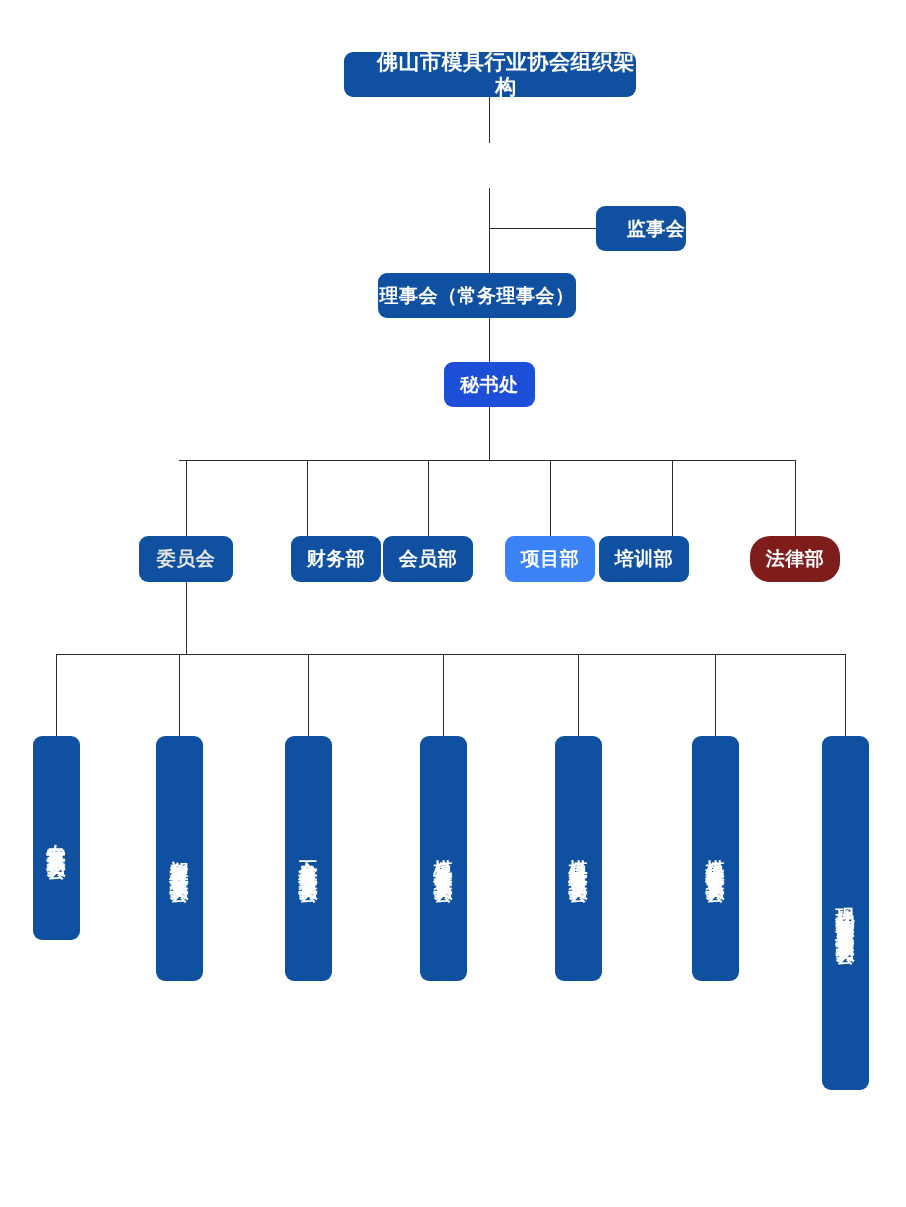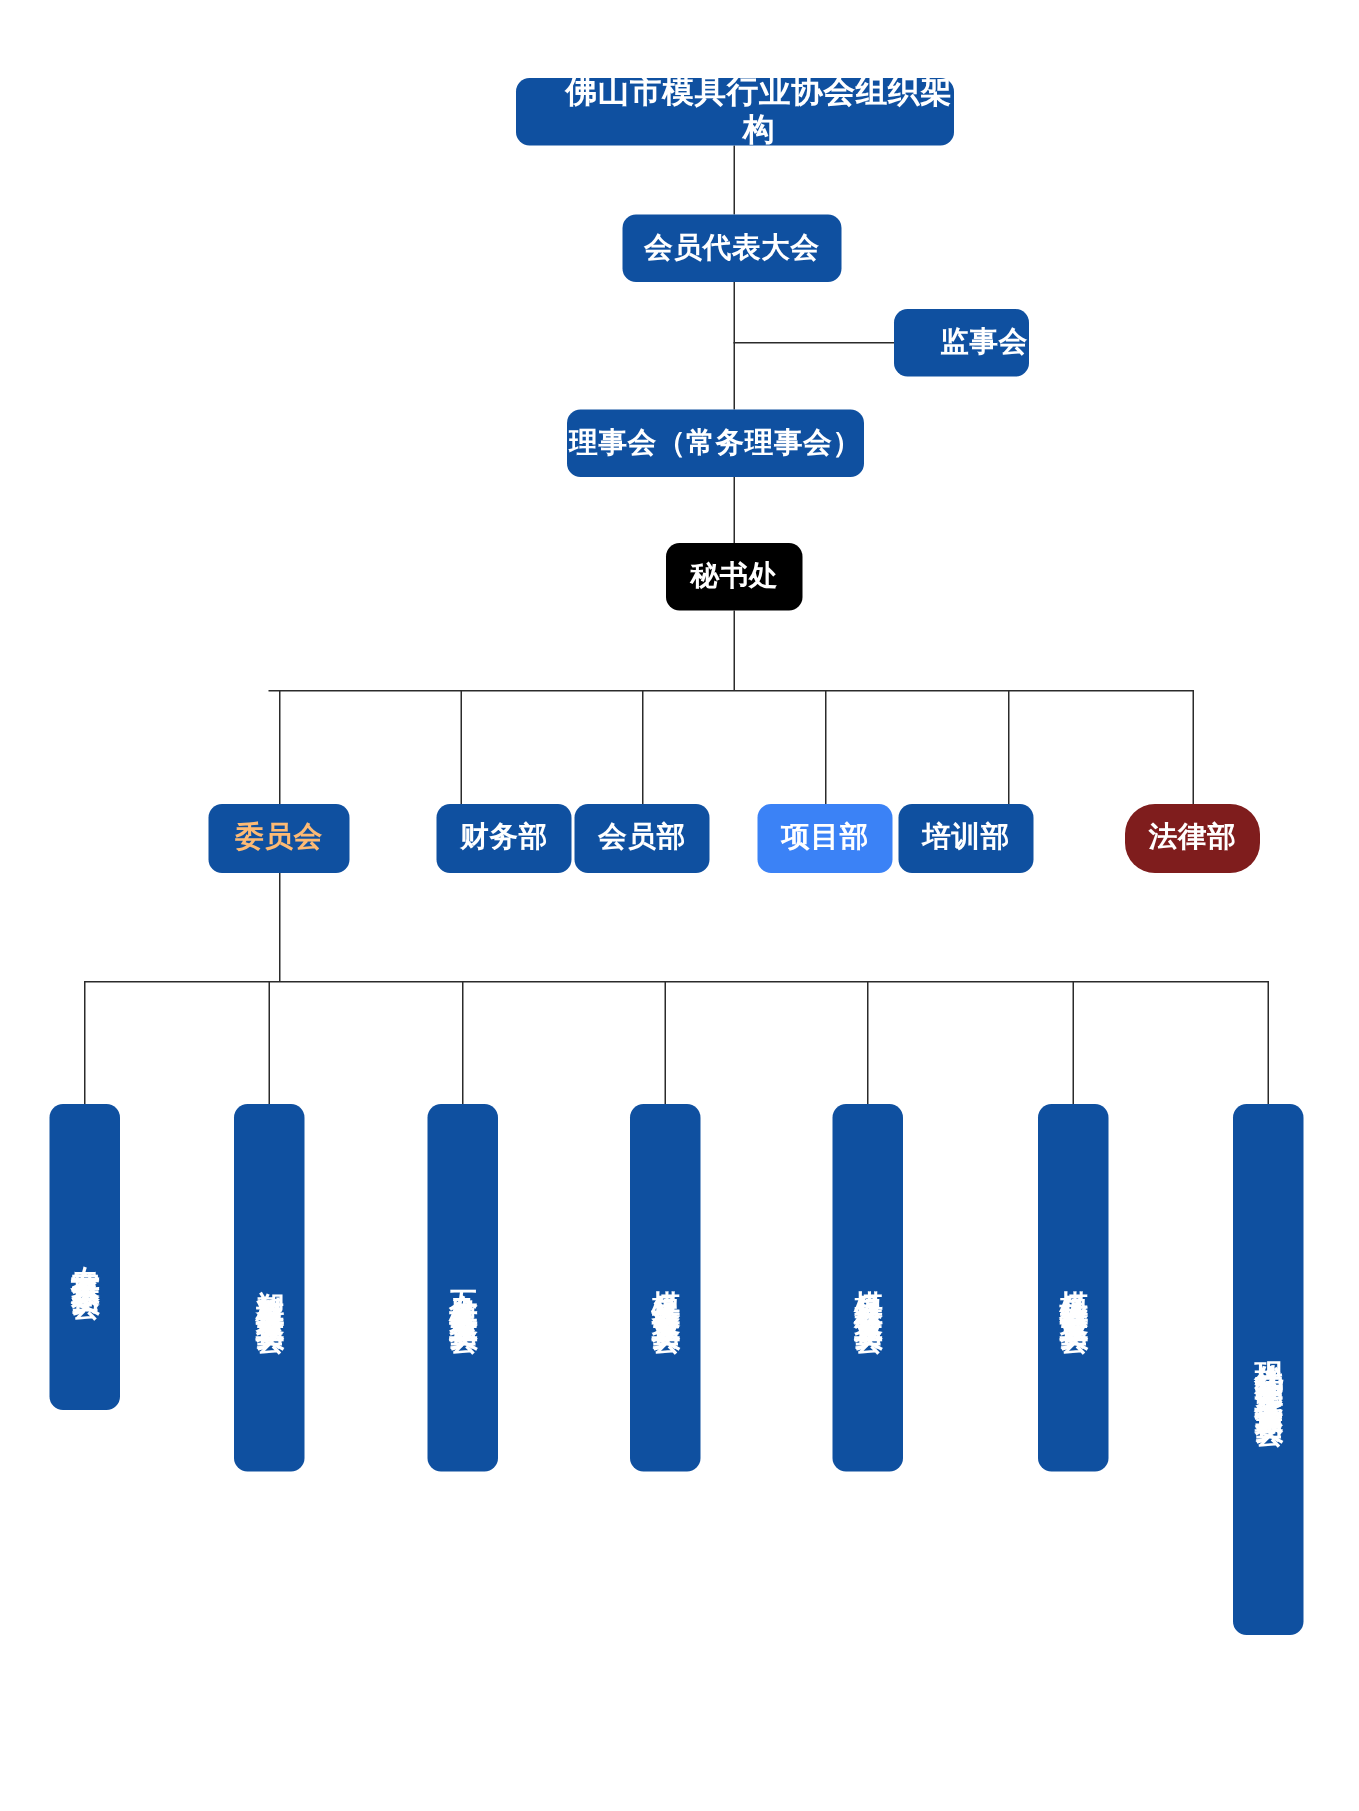--- a/index.html
+++ b/index.html
@@ -85,29 +85,28 @@
   <div class="line vl" style="left: 56px; top: 654px; height: 82px; background: rgb(43, 43, 43);"></div>
   <div class="line vl" style="left: 179px; top: 654px; height: 82px; background: rgb(43, 43, 43);"></div>
   <div class="line vl" style="left: 308px; top: 654px; height: 82px; background: rgb(43, 43, 43);"></div>
   <div class="line vl" style="left: 443px; top: 654px; height: 82px; background: rgb(43, 43, 43);"></div>
   <div class="line vl" style="left: 578px; top: 654px; height: 82px; background: rgb(43, 43, 43);"></div>
   <div class="line vl" style="left: 715px; top: 654px; height: 82px; background: rgb(43, 43, 43);"></div>
   <div class="line vl" style="left: 845px; top: 654px; height: 82px; background: rgb(43, 43, 43);"></div>
 
   <div class="node title" style="left: 344px; top: 52px; width: 292px; height: 45px; background: rgb(15, 80, 160); color: rgb(255, 255, 255);">佛山市模具行业协会组织架构</div>
 
-  <div class="node h" style="left: 415px; top: 143px; width: 146px; height: 45px; background: rgb(15, 80, 160); color: rgb(255, 255, 255);">会员代表大会</div>
 
   <div class="node h" style="left: 596px; top: 206px; width: 90px; height: 45px; background: rgb(15, 80, 160); color: rgb(255, 255, 255); padding-left: 30px;">监事会</div>
 
   <div class="node h" style="left: 378px; top: 273px; width: 198px; height: 45px; background: rgb(15, 80, 160); color: rgb(255, 255, 255);">理事会（常务理事会）</div>
 
-  <div class="node h" style="left: 444px; top: 362px; width: 91px; height: 45px; background: #000000; color: rgb(255, 255, 255);">秘书处</div>
+  <div class="node h" style="left: 444px; top: 362px; width: 91px; height: 45px; background: #1d4ed8; color: rgb(255, 255, 255);">秘书处</div>
 
-  <div class="node h" style="left: 139px; top: 536px; width: 94px; height: 46px; background: rgb(15, 80, 160); color: #fdba74;">委员会</div>
+  <div class="node h" style="left: 139px; top: 536px; width: 94px; height: 46px; background: rgb(15, 80, 160); color: #e5e5e5;">委员会</div>
   <div class="node h" style="left: 262px; top: 536px; width: 90px; height: 46px; background: rgb(15, 80, 160); color: rgb(255, 255, 255); margin-left: 29px;">财务部</div>
   <div class="node h" style="left: 383px; top: 536px; width: 90px; height: 46px; background: rgb(15, 80, 160); color: rgb(255, 255, 255);">会员部</div>
   <div class="node h" style="left: 505px; top: 536px; width: 90px; height: 46px; background: #3b82f6; color: rgb(255, 255, 255);">项目部</div>
   <div class="node h" style="left: 599px; top: 536px; width: 90px; height: 46px; background: rgb(15, 80, 160); color: rgb(255, 255, 255);">培训部</div>
   <div class="node h" style="left: 750px; top: 536px; width: 90px; height: 46px; background: #7f1d1d; color: rgb(255, 255, 255); border-radius: 20px;">法律部</div>
 
   <div class="node v" style="left: 33px; top: 736px; width: 47px; height: 204px; background: rgb(15, 80, 160); color: rgb(255, 255, 255);">专家技术委员会</div>
   <div class="node v" style="left: 156px; top: 736px; width: 47px; height: 245px; background: rgb(15, 80, 160); color: rgb(255, 255, 255);">塑料模具专业委员会</div>
   <div class="node v" style="left: 285px; top: 736px; width: 47px; height: 245px; background: rgb(15, 80, 160); color: rgb(255, 255, 255);">五金模具专业委员会</div>
   <div class="node v" style="left: 420px; top: 736px; width: 47px; height: 245px; background: rgb(15, 80, 160); color: rgb(255, 255, 255);">模具设备专业委员会</div>

